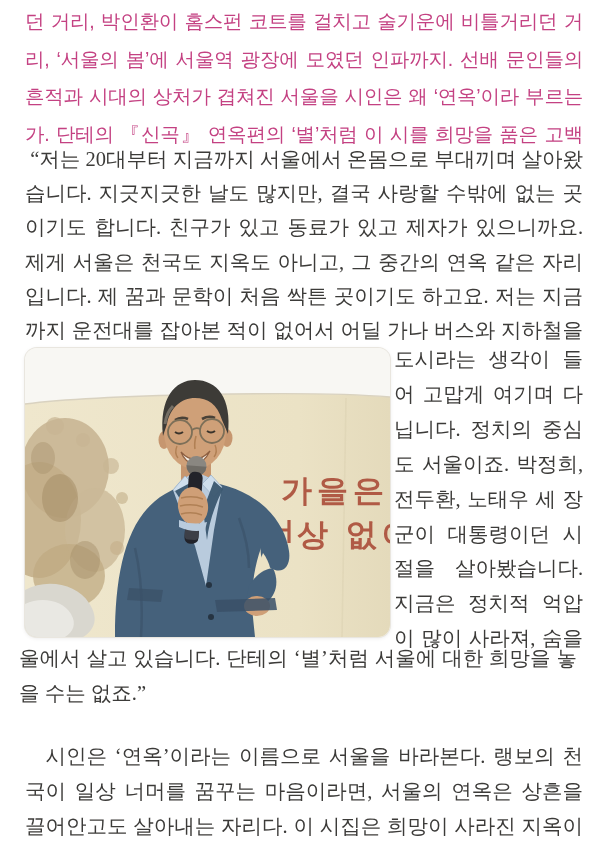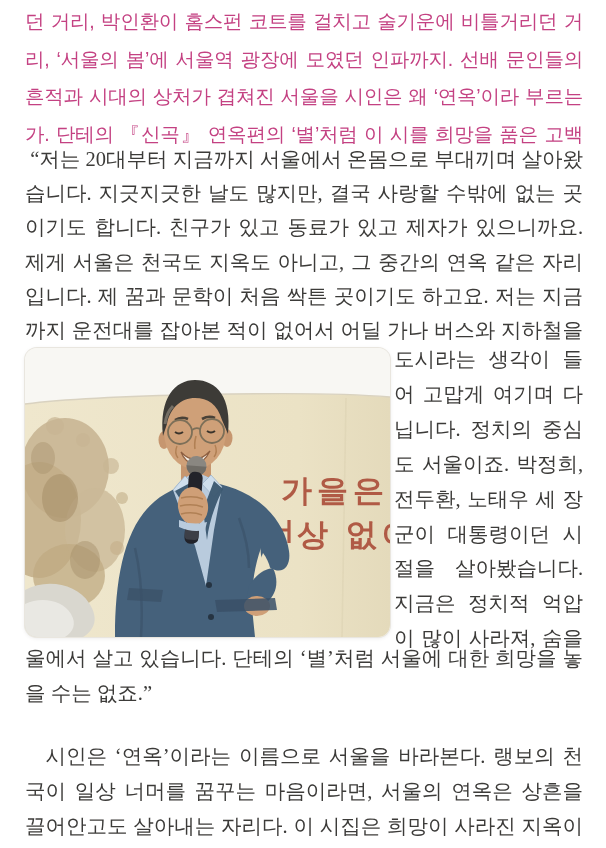--- a/index.html
+++ b/index.html
@@ -34,21 +34,21 @@
     line-height: 34.2px;
     text-align-last: justify;
     text-indent: 0.25em;
   }
   .quote-beside {
     left: 394px; top: 342px; width: 189px; height: 316px;
     line-height: 34.9px;
     text-align-last: justify;
   }
   .quote-part3 {
-    left: 25px; top: 641px; width: 558px; height: 72px;
+    left: 19px; top: 641px; width: 558px; height: 72px;
     line-height: 35px;
   }
   .closing {
     left: 25px; top: 739px; width: 558px; height: 109px;
     line-height: 34.8px;
     text-indent: 1em;
     text-align-last: justify;
   }
   .photo {
     position: absolute; left: 25px; top: 348px;

